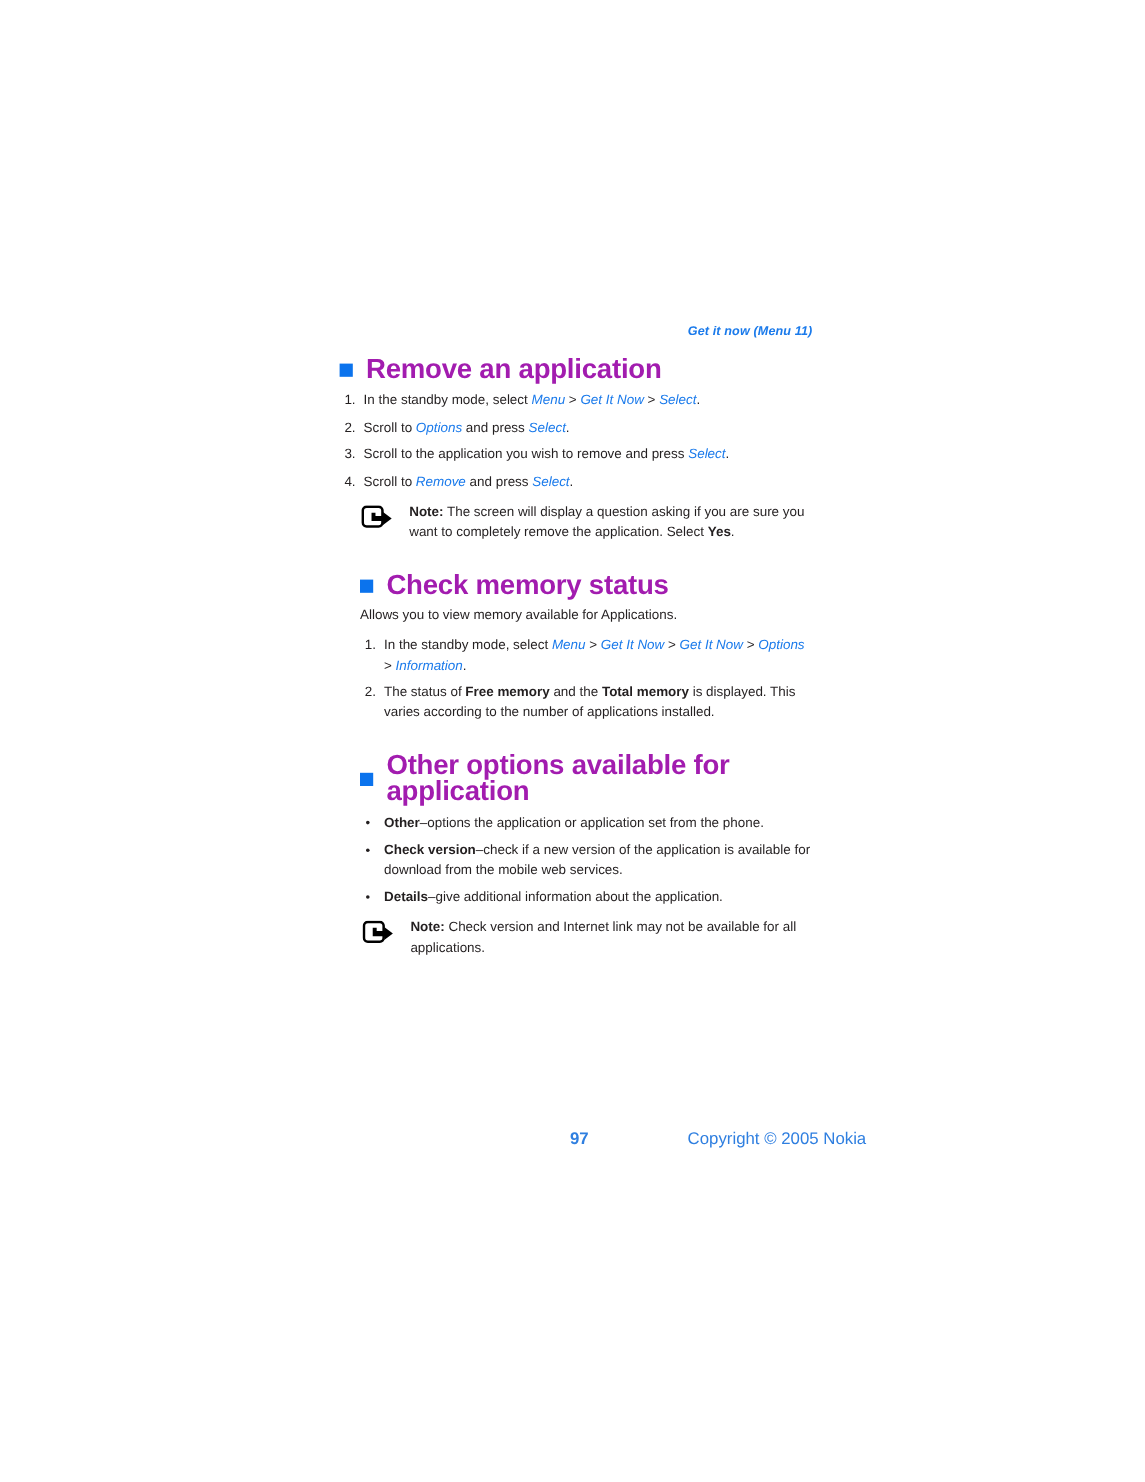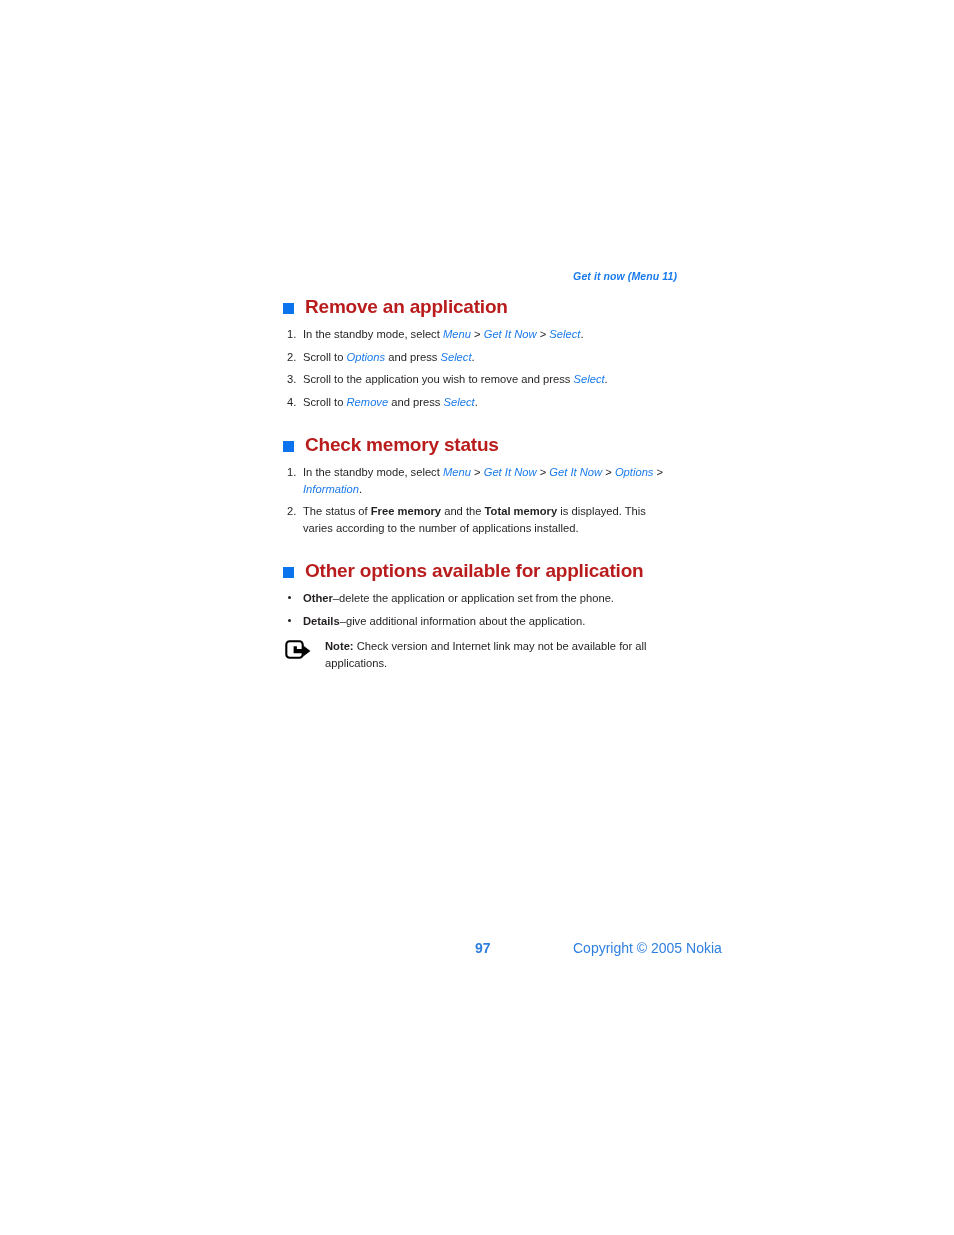--- a/index.html
+++ b/index.html
@@ -41,40 +41,40 @@
     color: #1a7aeb;
     letter-spacing: 0.1px;
     line-height: 13px;
     margin-bottom: 13px;
   }
 
   
   .section-heading {
     display: flex;
     align-items: center;
-    color: #b91c1c;
-    font-size: 19px;
+    color: #a21caf;
+    font-size: 23px;
     font-weight: bold;
     letter-spacing: -0.2px;
     line-height: 22px;
     margin: 0 0 8px 0;
   }
   .heading-square {
     width: 11px;
     height: 11px;
     background: #0b73ed;
     display: inline-block;
     margin-right: 11px;
     flex: 0 0 auto;
     position: relative;
     top: 1px;
   }
   .heading-text { display: inline-block; }
 
-  .sec-gap-top { margin-top: 24px; }
+  .sec-gap-top { margin-top: 24px; margin-left: 17px; }
 
   
   .lead-para {
     font-size: 11.2px;
     line-height: 15px;
     margin: 0 0 9px 0;
   }
 
   
   ol.steps {
@@ -203,48 +203,62 @@
         <li>
           <span class="num">3.</span>
           <span class="step-body"><span>Scroll to the application you wish to remove and press </span><span class="mi">Select</span><span>.</span></span>
         </li>
         <li>
           <span class="num">4.</span>
           <span class="step-body"><span>Scroll to </span><span class="mi">Remove</span><span> and press </span><span class="mi">Select</span><span>.</span></span>
         </li>
       </ol>
 
+      <div class="note">
+        <span class="note-icon">
+          <svg viewBox="0 0 27 22" width="27" height="22" aria-hidden="true">
+            <rect x="1.3" y="1.3" width="16.4" height="16.4" rx="3.2" ry="3.2" fill="#ffffff" stroke="#000000" stroke-width="2.1"></rect>
+            <path d="M8.6 6.2 L8.6 13.2 L18.2 13.2 L18.2 16.4 L25.4 11.0 L18.2 5.6 L18.2 8.9 L11.9 8.9 L11.9 6.2 Z" fill="#000000"></path>
+          </svg>
+        </span>
+        <div class="note-text"><span class="bold">Note:</span><span> The screen will display a question asking if you are sure you want to completely remove the application. Select </span><span class="bold">Yes</span><span>.</span></div>
+      </div>
     </div>
 
     <div class="sec-gap-top">
       <h2 class="section-heading">
         <span class="heading-square"></span>
         <span class="heading-text">Check memory status</span>
       </h2>
+      <p class="lead-para">Allows you to view memory available for Applications.</p>
       <ol class="steps">
         <li>
           <span class="num">1.</span>
           <span class="step-body"><span>In the standby mode, select </span><span class="mi">Menu</span><span class="sep"> &gt; </span><span class="mi">Get It Now</span><span class="sep"> &gt; </span><span class="mi">Get It Now</span><span class="sep"> &gt; </span><span class="mi">Options</span><span class="sep"> &gt; </span><span class="mi">Information</span><span>.</span></span>
         </li>
         <li>
           <span class="num">2.</span>
           <span class="step-body"><span>The status of </span><span class="bold">Free memory</span><span> and the </span><span class="bold">Total memory</span><span> is displayed. This varies according to the number of applications installed.</span></span>
         </li>
       </ol>
     </div>
 
     <div class="sec-gap-top">
       <h2 class="section-heading">
         <span class="heading-square"></span>
         <span class="heading-text">Other options available for application</span>
       </h2>
       <ul class="bullets">
         <li>
           <span class="dot"></span>
-          <span class="bullet-body"><span class="bold">Other</span><span>–delete the application or application set from the phone.</span></span>
+          <span class="bullet-body"><span class="bold">Other</span><span>–options the application or application set from the phone.</span></span>
+        </li>
+        <li>
+          <span class="dot"></span>
+          <span class="bullet-body"><span class="bold">Check version</span><span>–check if a new version of the application is available for download from the mobile web services.</span></span>
         </li>
         <li>
           <span class="dot"></span>
           <span class="bullet-body"><span class="bold">Details</span><span>–give additional information about the application.</span></span>
         </li>
       </ul>
 
       <div class="note note-flush">
         <span class="note-icon">
           <svg viewBox="0 0 27 22" width="27" height="22" aria-hidden="true">

